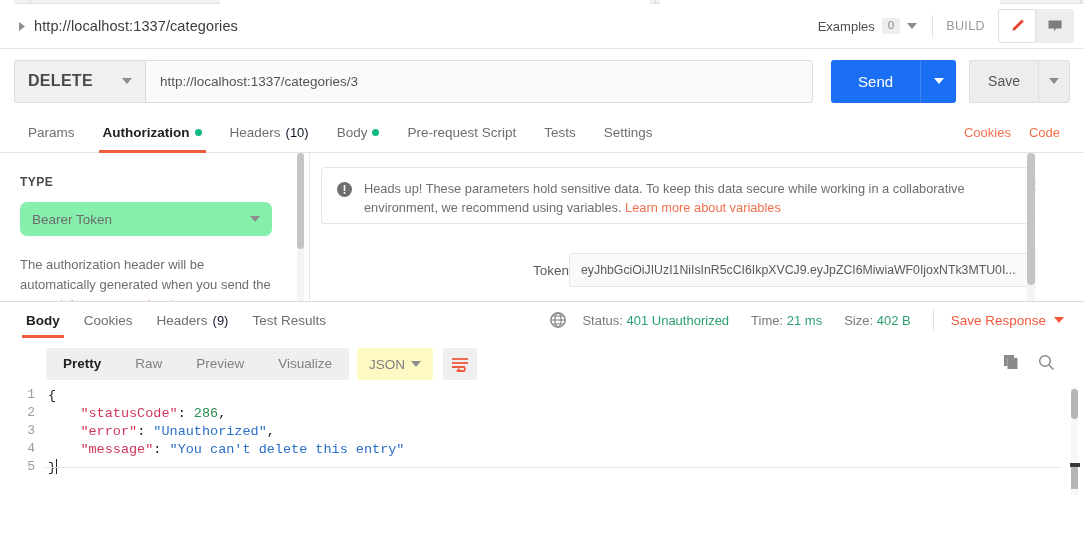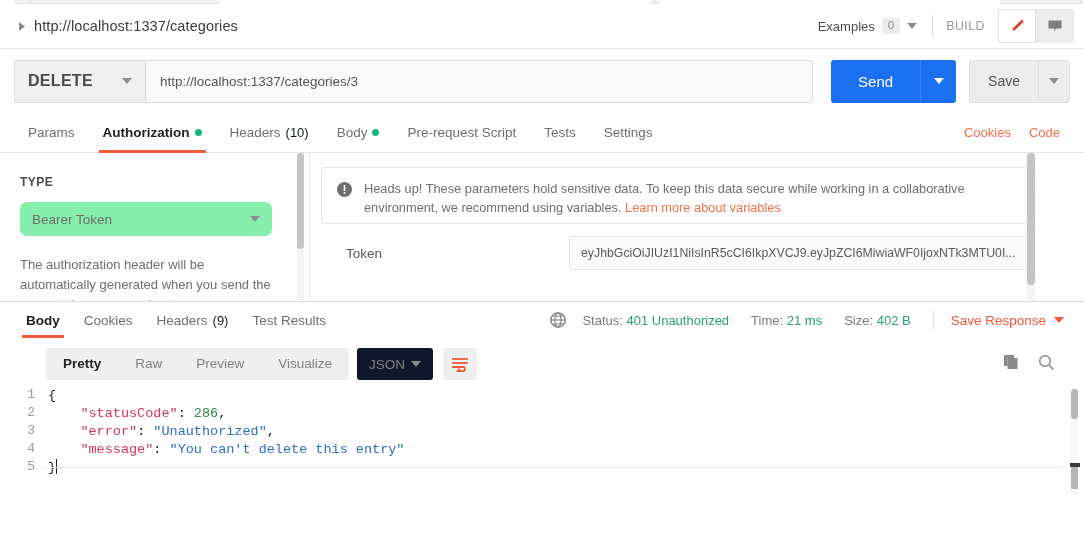--- a/index.html
+++ b/index.html
@@ -140,21 +140,21 @@
     border-radius: 3px; background: #ffffff; display: flex; padding: 11px 12px 0 14px;
   }
   .warn-icon { flex: 0 0 auto; margin-top: 2px; }
   .warn-text { margin-left: 11px; font-size: 12.8px; color: #6e6e6e; line-height: 19px; width: 660px; }
   .warn-text .lk { color: #f3704d; cursor: pointer; }
   .warn-close {
     position: absolute; top: 10px; right: 10px; width: 18px; height: 18px;
     display: flex; align-items: center; justify-content: center; cursor: pointer;
     color: #8d8d8d; font-size: 16px; line-height: 1;
   }
-  .token-row { margin-top: 12px; display: flex; align-items: center; }
+  .token-row { margin-top: 29px; display: flex; align-items: center; text-align: right; }
   .token-label { font-size: 13.5px; color: #5a5a5a; width: 248px; padding-left: 25px; }
   .token-input {
     width: 478px; height: 34px; background: #fafafa; border: 1px solid #e6e6e6;
     border-radius: 3px; padding: 12px 11px; font-size: 12.3px; color: #5a5a5a;
     font-family: "Liberation Sans", sans-serif; outline: none;
     white-space: nowrap; overflow: hidden; text-overflow: ellipsis;
     display: flex; align-items: center;
   }
   .vscroll-right {
     position: absolute; top: 0; right: 1px; width: 8px; height: 148px; background: #f4f4f4;
@@ -186,21 +186,21 @@
 
   
   .fmtbar {
     position: absolute; top: 341px; left: 0; width: 1084px; height: 46px;
     display: flex; align-items: center; padding: 0 14px;
   }
   .fmt-seg { display: flex; background: #efefef; border-radius: 3px; height: 32px; align-items: center; margin-left: 32px; }
   .fmt-item { padding: 0 17px; font-size: 13.5px; color: #818181; cursor: pointer; line-height: 32px; }
   .fmt-item.active { color: #222222; font-weight: bold; }
   .lang-seg {
-    display: flex; align-items: center; background: #0f172a; border-radius: 3px;
+    display: flex; align-items: center; background: #fef9c3; border-radius: 3px;
     height: 32px; margin-left: 8px; padding: 0 12px; gap: 6px; cursor: pointer;
   }
   .lang-text { font-size: 13.5px; color: #818181; }
   .wrap-btn {
     margin-left: 10px; width: 34px; height: 32px; background: #efefef; border-radius: 3px;
     display: flex; align-items: center; justify-content: center; cursor: pointer;
   }
   .fmt-right { margin-left: auto; display: flex; align-items: center; gap: 16px; padding-right: 14px; }
 
   

